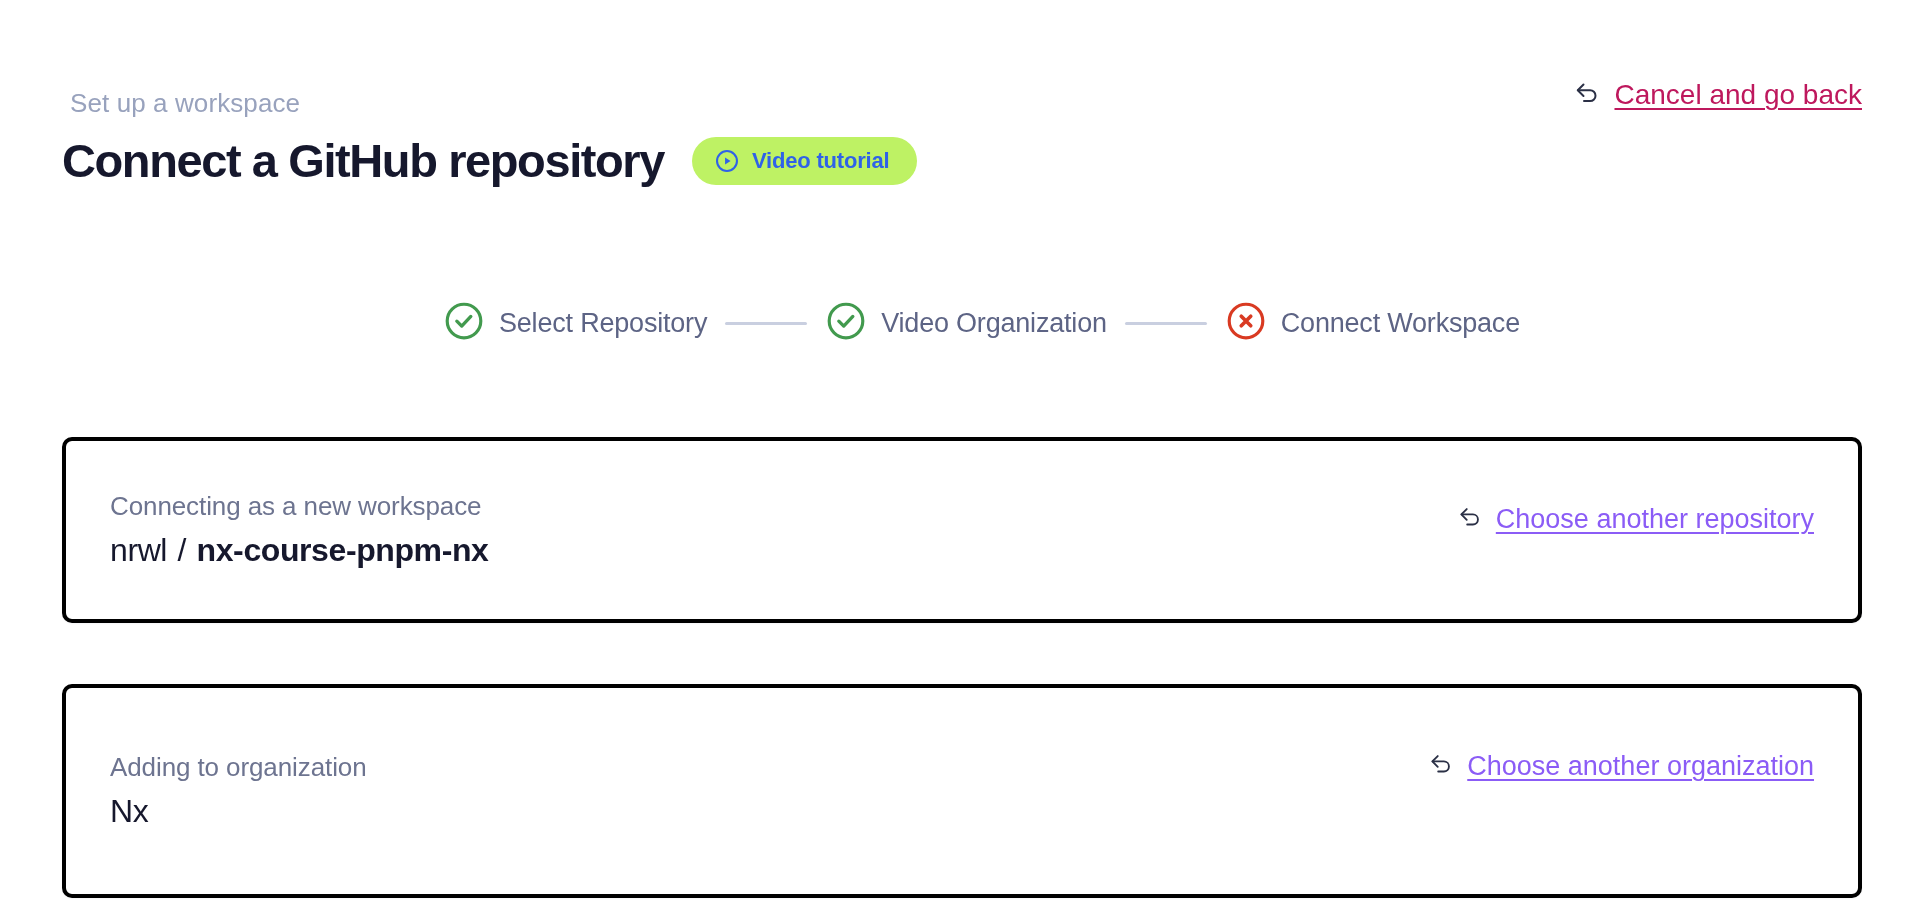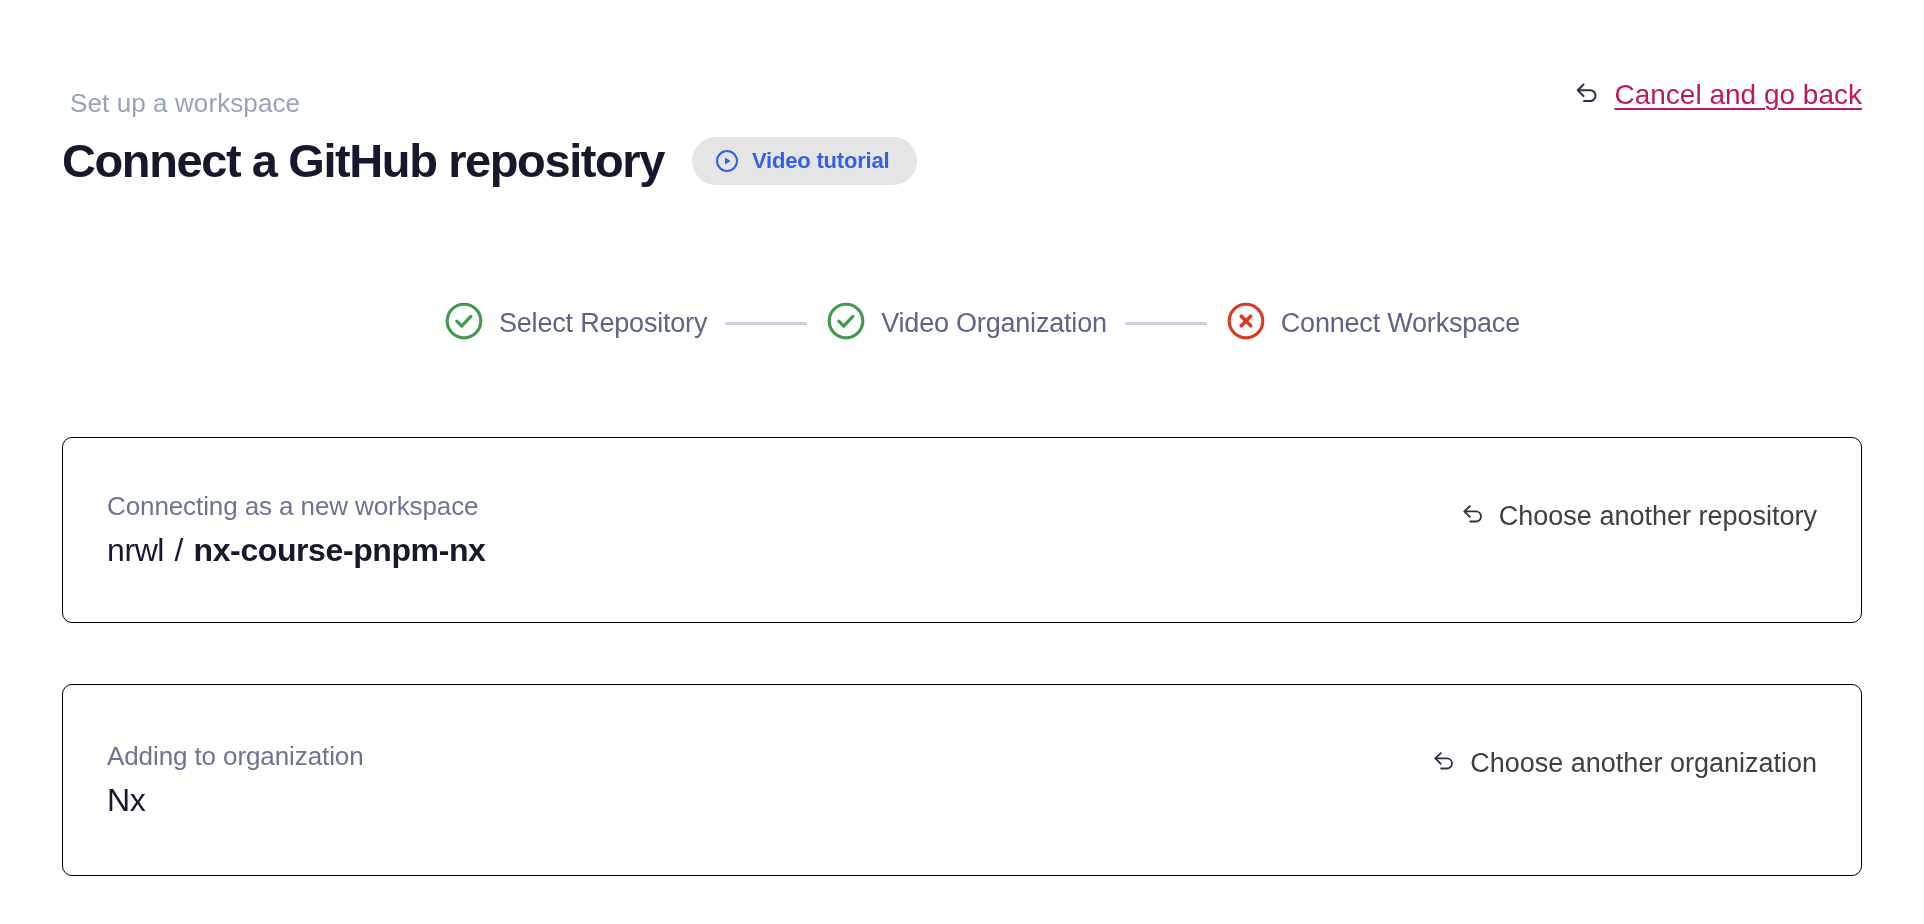--- a/index.html
+++ b/index.html
@@ -54,21 +54,21 @@
     font-weight: 700;
     letter-spacing: -1.4px;
     color: #16182d;
     margin: 0;
     white-space: nowrap;
   }
   .video-pill {
     display: inline-flex;
     align-items: center;
     gap: 12px;
-    background: #e5e5e5;
+    background: #bef264;
     border: none;
     border-radius: 999px;
     padding: 12px 28px 12px 22px;
     cursor: pointer;
     height: 48px;
   }
   .video-pill .label {
     color: #2f62e8;
     font-size: 22px;
     font-weight: 700;
@@ -133,26 +133,26 @@
     flex: 0 0 auto;
     border-radius: 2px;
   }
 
   
   .card {
     position: absolute;
     left: 62px;
     right: 62px;
     background: #ffffff;
-    border: 1px solid #000000;
+    border: 4px solid #000000;
     border-radius: 10px;
     box-shadow: 0 1px 2px rgba(22, 24, 45, 0.045);
   }
   #card-repository { top: 437px; height: 186px; }
-  #card-organization { top: 684px; height: 192px; }
+  #card-organization { top: 684px; height: 214px; }
 
   .card-inner {
     position: relative;
     height: 100%;
     padding: 0 44px;
     display: flex;
     align-items: center;
     justify-content: space-between;
   }
   .card-text { display: block; }
@@ -181,21 +181,22 @@
     align-items: center;
     gap: 12px;
     text-decoration: none;
     cursor: pointer;
     align-self: flex-start;
     margin-top: 62px;
   }
   .card-link .label {
     font-size: 27px;
     line-height: 32px;
-    color: #404040;
+    color: #8b5cf6;
+    text-decoration: underline;
     text-underline-offset: 4px;
     text-decoration-thickness: 1.5px;
     white-space: nowrap;
   }
 </style>
 </head>
 <body>
 
 <div class="page">
 

